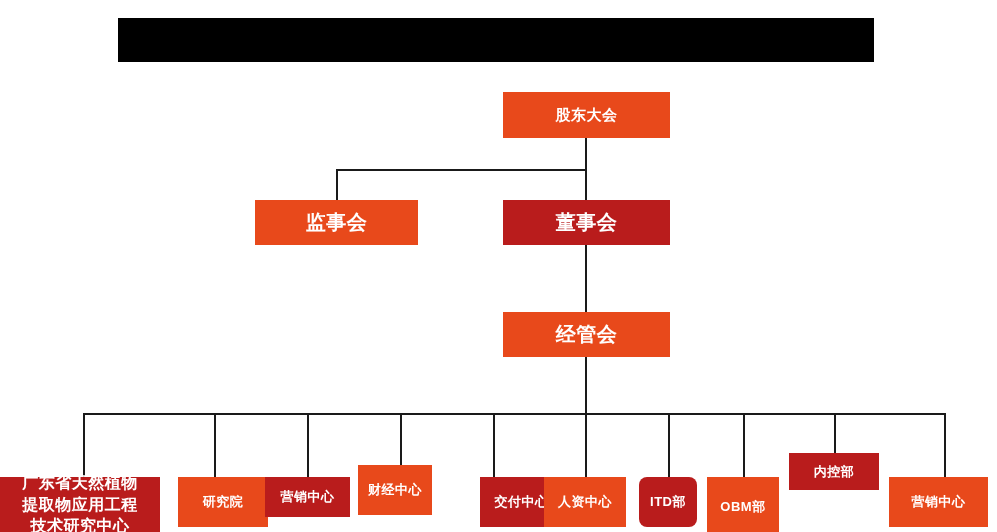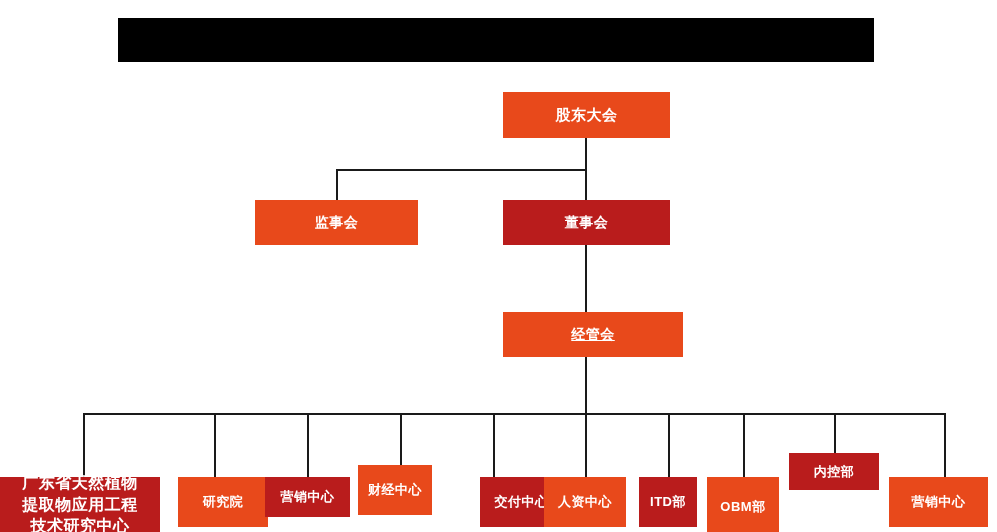--- a/index.html
+++ b/index.html
@@ -35,21 +35,21 @@
     color: #ffffff;
     font-weight: bold;
     letter-spacing: 0.5px;
     line-height: 1.35;
     z-index: 3;
   }
   .node.dark  { background: #E8491B; }
   .node.light { background: #b91c1c; }
 
   .node-lg { font-size: 15px; }
-  .node-md { font-size: 14px; }
+  .node-md { font-size: 20px; }
   .node-sm { font-size: 13px; }
   .node-xs { font-size: 16px; padding: 0 18px; }
 
   .connector {
     position: absolute;
     background: #1a1a1a;
     z-index: 1;
   }
   .v-line { width: 2px; }
   .h-line { height: 2px; }
@@ -67,21 +67,21 @@
   <div class="connector h-line" style="left:336px; top:169px; width:251px;"></div>
   <div class="connector v-line" style="left:336px; top:169px; height:31px;"></div>
   <div class="connector v-line" style="left:585px; top:169px; height:31px;"></div>
 
   <div class="node dark node-md" style="left:255px; top:200px; width:163px; height:45px;">监事会</div>
 
   <div class="node light node-md" style="left:503px; top:200px; width:167px; height:45px;">董事会</div>
 
   <div class="connector v-line" style="left:585px; top:245px; height:67px;"></div>
 
-  <div class="node dark node-md" style="left:503px; top:312px; width:180px; height:45px;text-decoration:underline;">经管会</div>
+  <div class="node dark node-md" style="left:503px; top:312px; width:167px; height:45px;">经管会</div>
 
   <div class="connector v-line" style="left:585px; top:357px; height:57px;"></div>
   <div class="connector h-line" style="left:83px; top:413px; width:862px;"></div>
 
   <div class="connector v-line" style="left:83px;  top:413px; height:64px;"></div>
   <div class="connector v-line" style="left:214px; top:413px; height:64px;"></div>
   <div class="connector v-line" style="left:307px; top:413px; height:64px;"></div>
   <div class="connector v-line" style="left:400px; top:413px; height:64px;"></div>
   <div class="connector v-line" style="left:493px; top:413px; height:64px;"></div>
   <div class="connector v-line" style="left:585px; top:413px; height:64px;"></div>
@@ -95,21 +95,21 @@
   <div class="node dark node-sm" style="left:178px; top:477px; width:90px; height:50px;">研究院</div>
 
   <div class="node light node-sm" style="left:265px; top:477px; width:85px; height:40px;">营销中心</div>
 
   <div class="node dark node-sm" style="left:358px; top:465px; width:74px; height:50px;">财经中心</div>
 
   <div class="node light node-sm" style="left:480px; top:477px; width:83px; height:50px;">交付中心</div>
 
   <div class="node dark node-sm" style="left:544px; top:477px; width:82px; height:50px;">人资中心</div>
 
-  <div class="node light node-sm" style="left:639px; top:477px; width:58px; height:50px;">ITD部</div>
+  <div class="node light node-sm" style="left:639px; top:477px; width:58px; height:50px;border-radius:8px;">ITD部</div>
 
   <div class="node dark node-sm" style="left:707px; top:477px; width:72px; height:59px;">OBM部</div>
 
   <div class="node light node-sm" style="left:789px; top:453px; width:90px; height:37px;">内控部</div>
 
   <div class="node dark node-sm" style="left:889px; top:477px; width:99px; height:50px;">营销中心</div>
 
 </div>
 
 </body></html>

